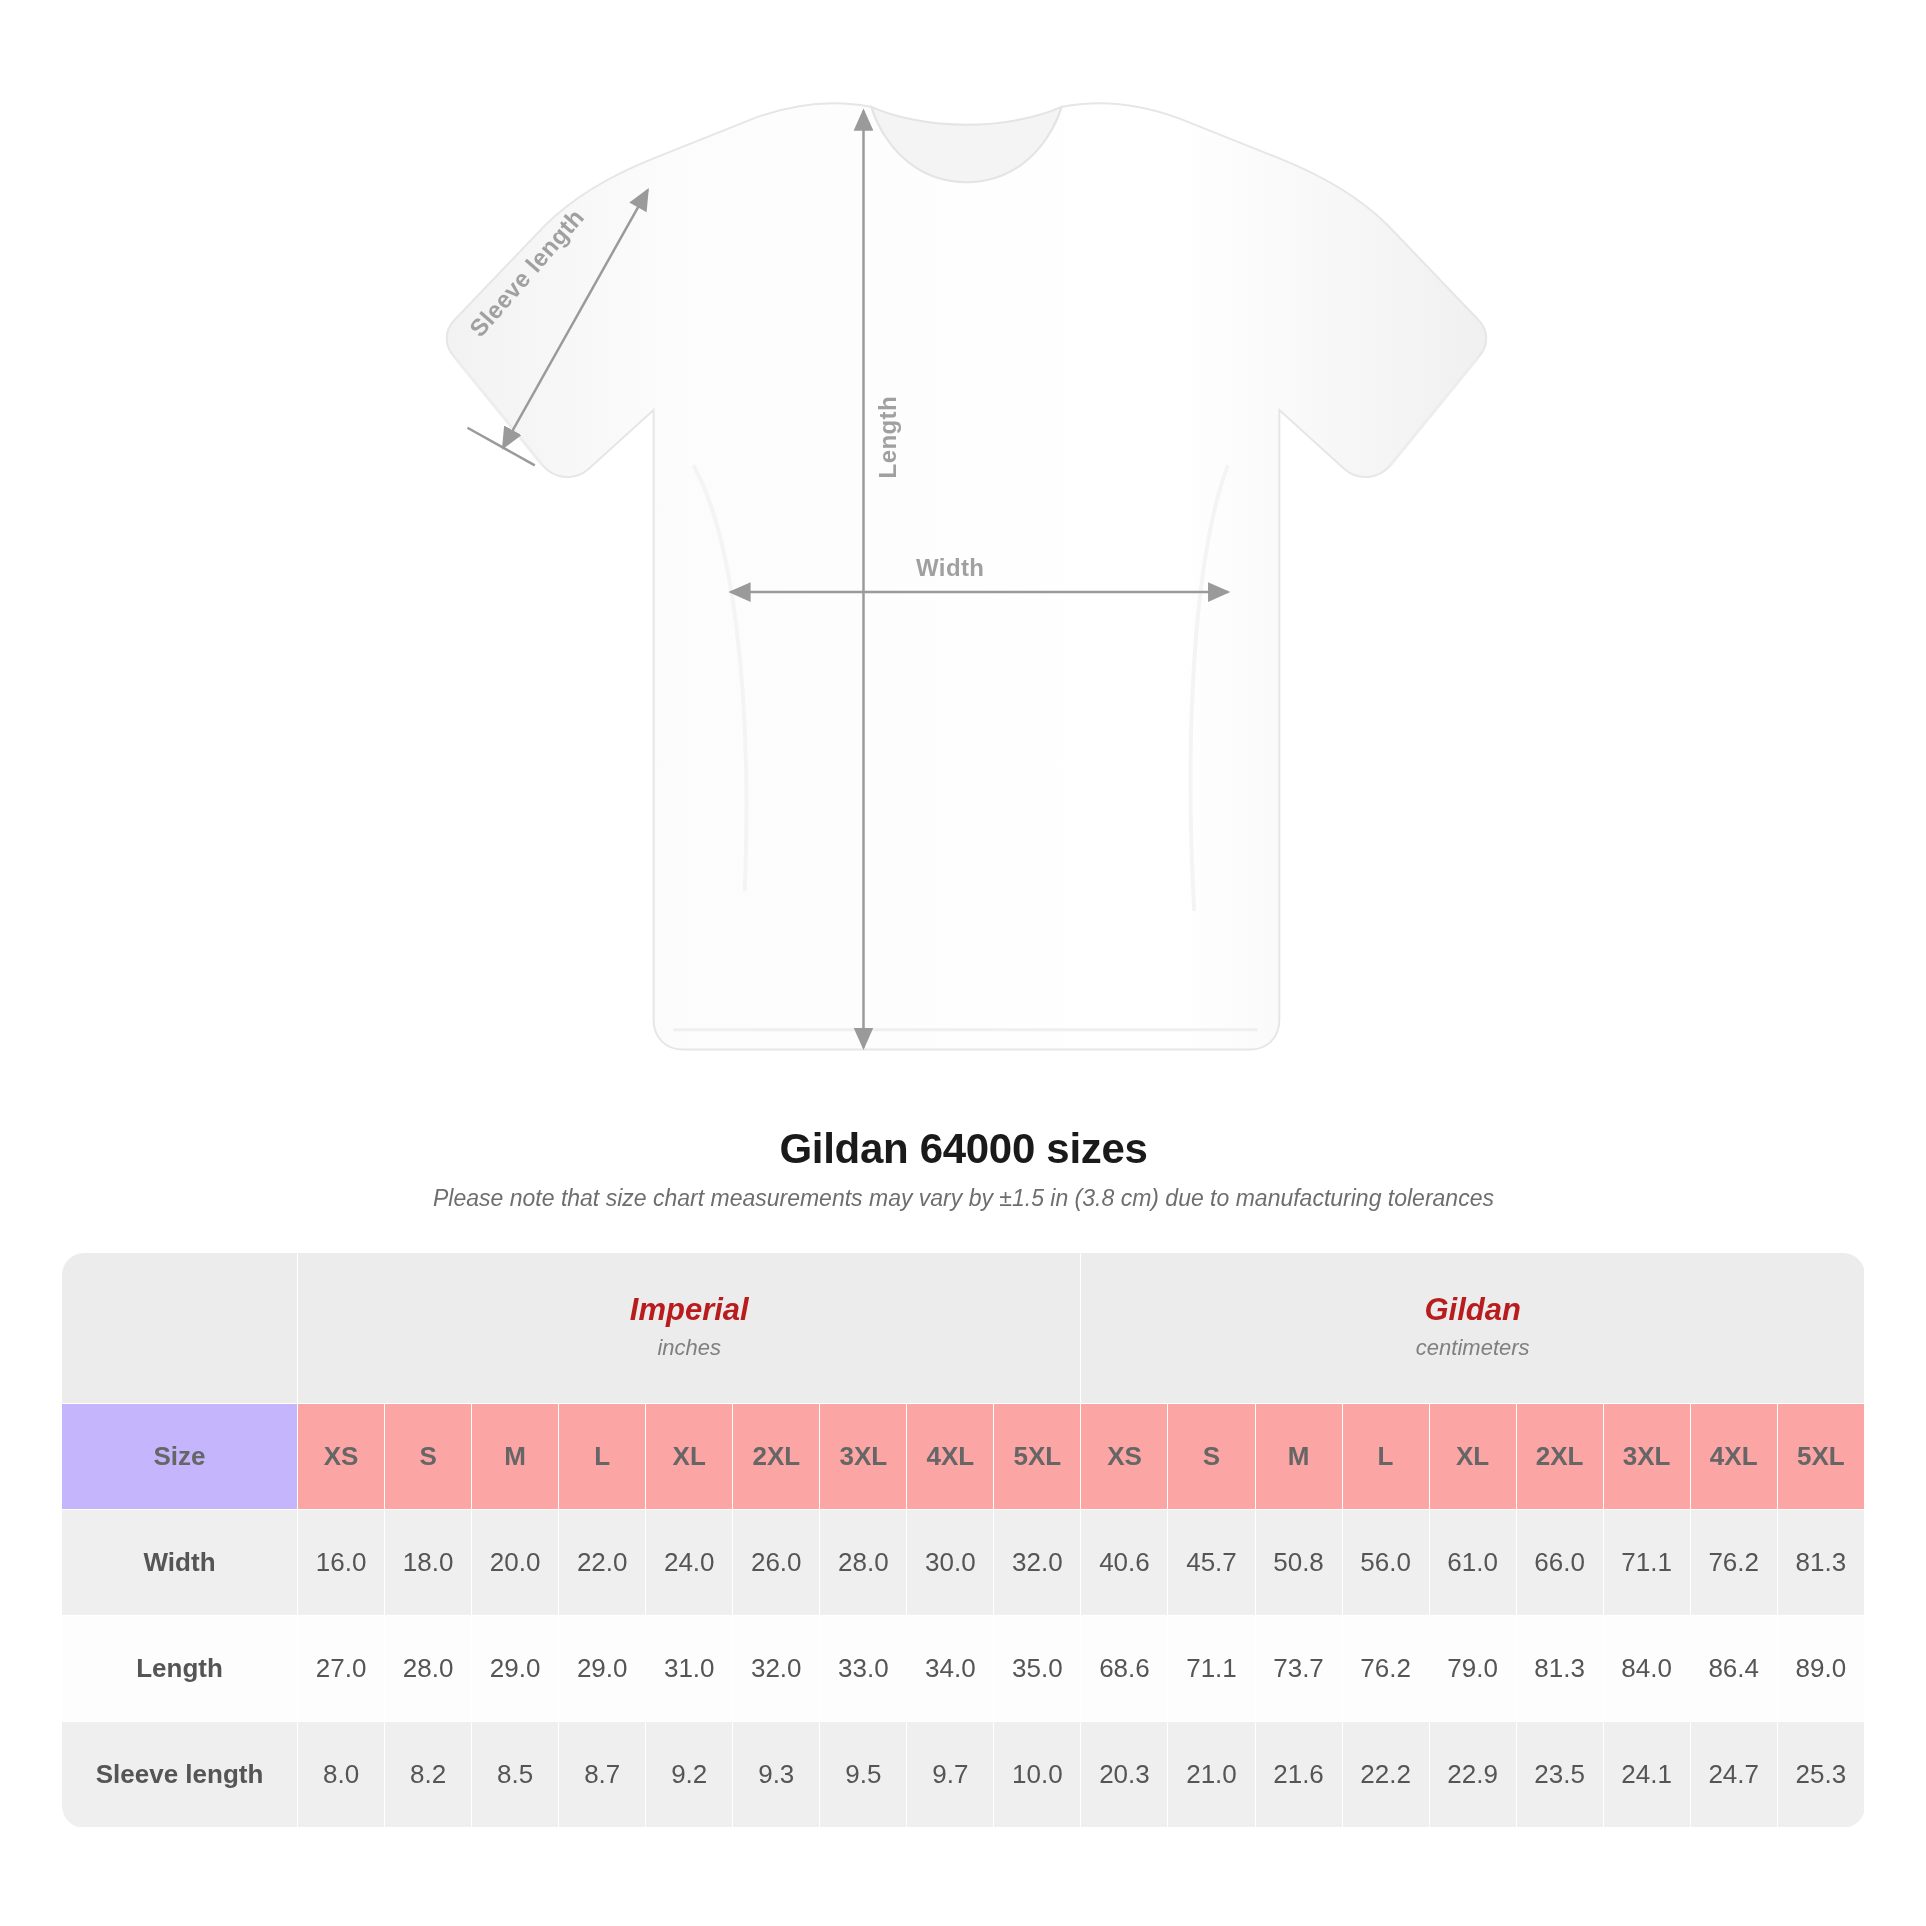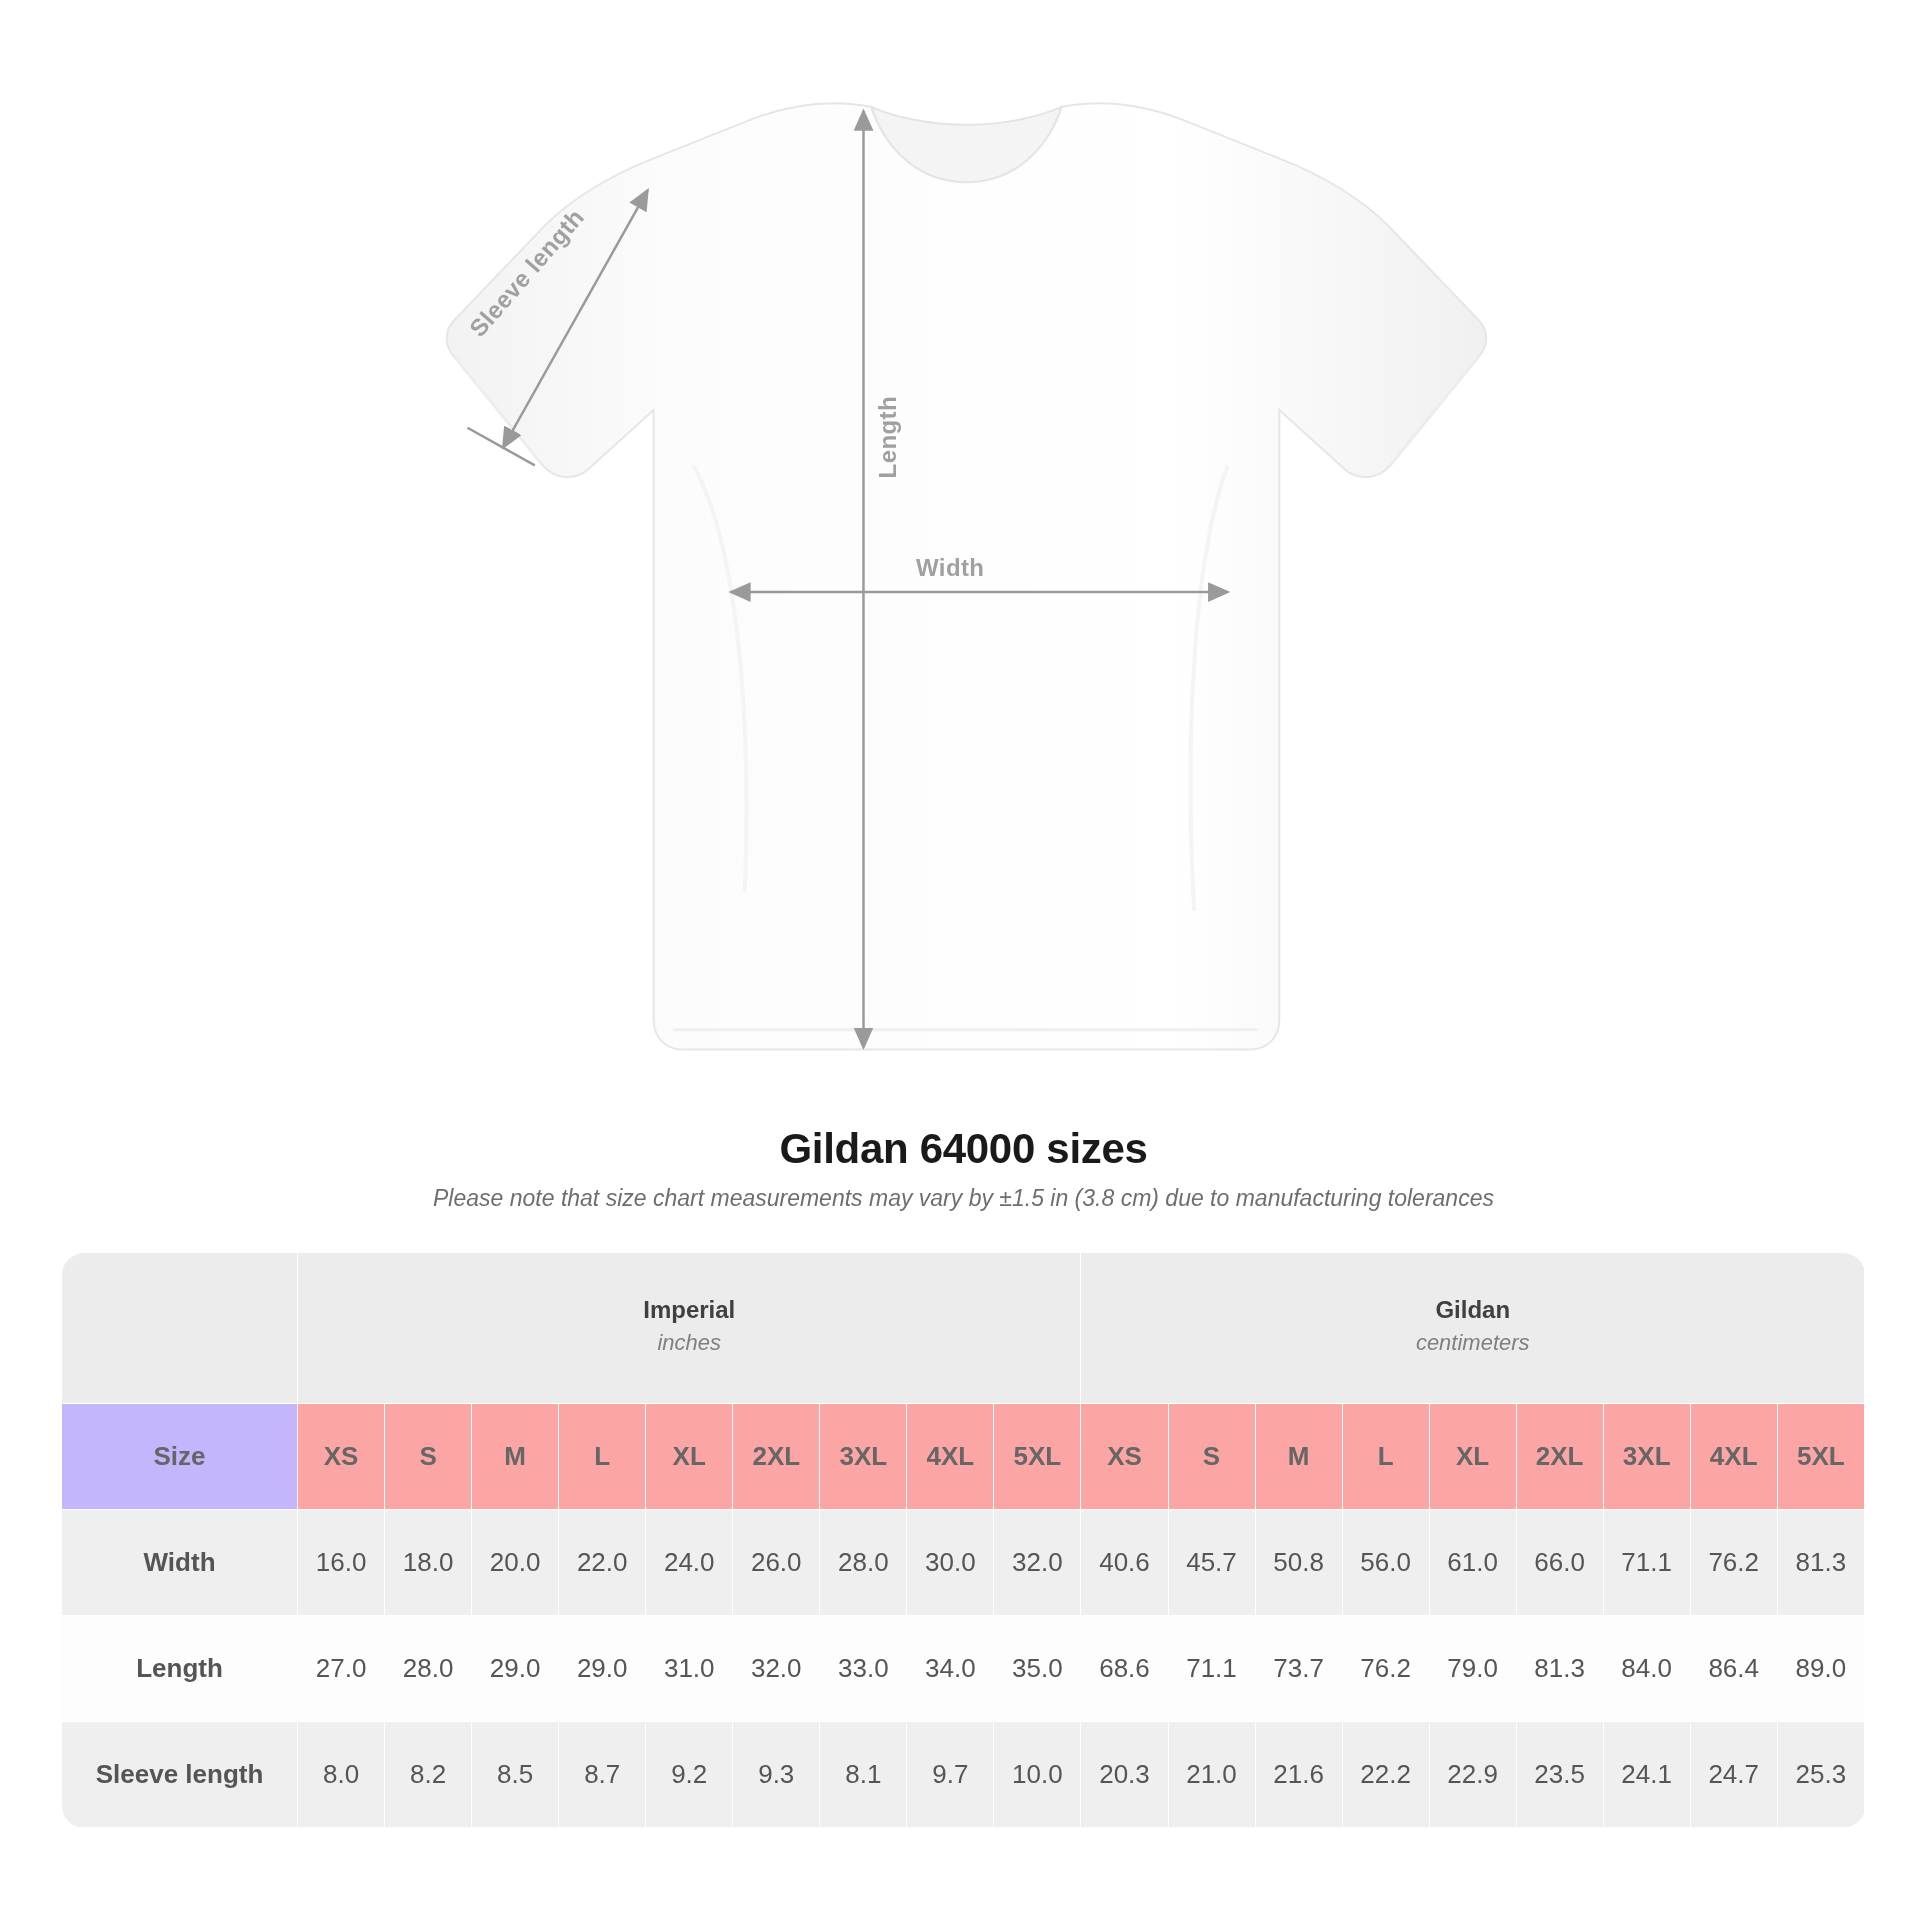--- a/index.html
+++ b/index.html
@@ -91,23 +91,24 @@
     border: 1px solid #ffffff;
     text-align: center;
     vertical-align: middle;
     padding: 0;
   }
   .unit-head-row td {
     background: #ececec;
     height: 150px;
   }
   .unit-name {
-    font-size: 24px;
-    font-weight: bold;
-    color: #404040;
+    font-size: 31px;
+    font-style: italic;
+    font-weight: bold;
+    color: #b91c1c;
     line-height: 1.25;
   }
   .unit-sub {
     font-size: 22px;
     font-style: italic;
     color: #808080;
     line-height: 1.6;
   }
   .label-col {
     width: 236px;
@@ -317,21 +318,21 @@
         </tr>
 
         <tr class="data-row alt">
           <td class="label-col rounded-bl">Sleeve length</td>
           <td>8.0</td>
           <td>8.2</td>
           <td>8.5</td>
           <td>8.7</td>
           <td>9.2</td>
           <td>9.3</td>
-          <td>8.1</td>
+          <td>9.5</td>
           <td>9.7</td>
           <td>10.0</td>
           <td>20.3</td>
           <td>21.0</td>
           <td>21.6</td>
           <td>22.2</td>
           <td>22.9</td>
           <td>23.5</td>
           <td>24.1</td>
           <td>24.7</td>

